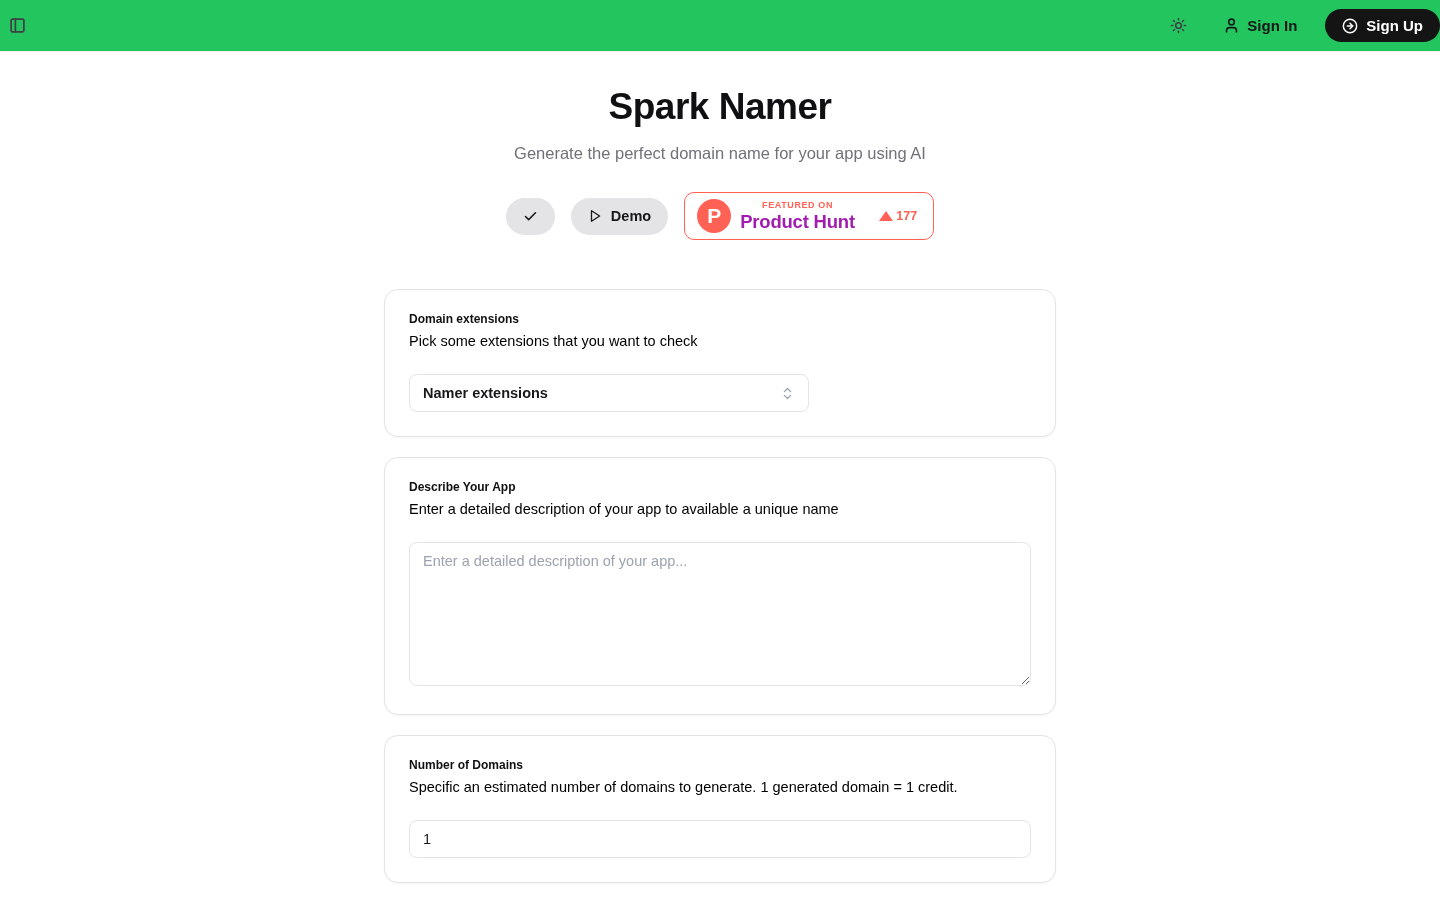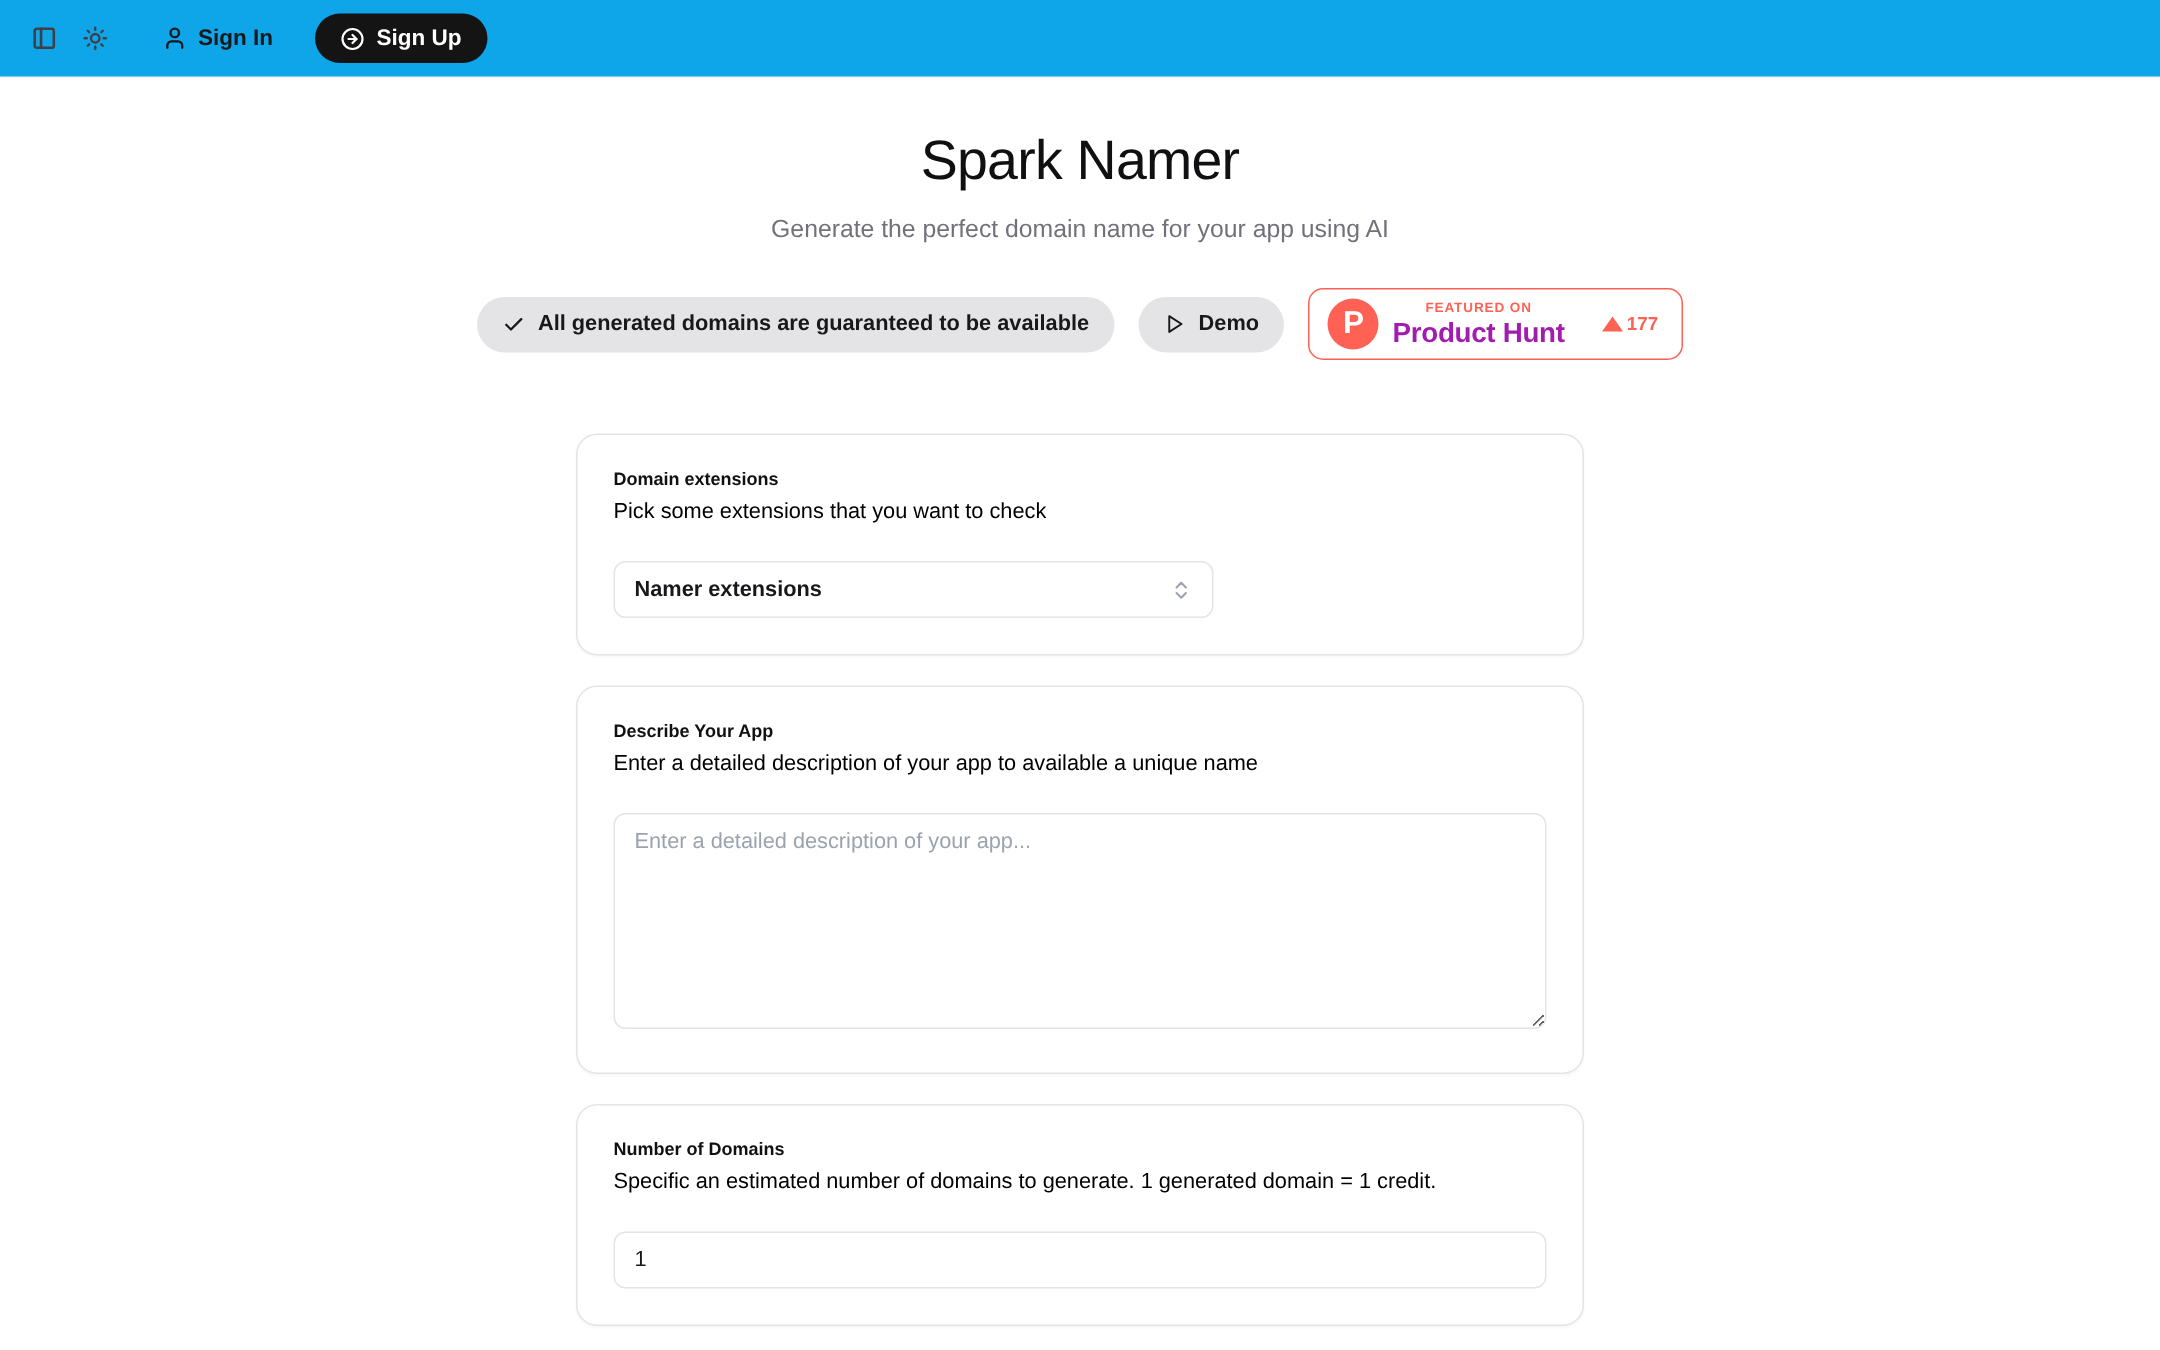--- a/index.html
+++ b/index.html
@@ -6,42 +6,42 @@
   html, body { margin: 0; padding: 0; }
   body {
     width: 1440px; height: 900px; overflow: hidden;
     background: #ffffff; color: #18181b;
     font-family: "Liberation Sans", sans-serif;
   }
   svg { display: block; }
 
   
   .topbar {
-    height: 52px; display: flex; align-items: center; justify-content: flex-start;
-    padding: 0 12px; border-bottom: 1px solid #f1f1f2; background: #0ea5e9;
+    height: 52px; display: flex; align-items: center; justify-content: space-between;
+    padding: 0 0; border-bottom: 1px solid #f1f1f2; background: #22c55e;
   }
   .icon-btn {
     width: 34px; height: 34px; display: flex; align-items: center; justify-content: center;
     background: transparent; border: none; border-radius: 6px; cursor: pointer; color: #3f3f46;
   }
   .topbar-right { display: flex; align-items: center; gap: 22px; }
   .signin {
     display: flex; align-items: center; gap: 7px; background: transparent; border: none;
     font-family: inherit; font-size: 15px; font-weight: 600; color: #18181b; cursor: pointer;
   }
   .signup {
     display: flex; align-items: center; gap: 8px; background: #141414; color: #fff;
     border: none; border-radius: 9999px; padding: 0 17px; height: 33px;
     font-family: inherit; font-size: 15px; font-weight: 600; cursor: pointer;
   }
 
   
   .hero { text-align: center; margin-top: 34px; }
   .hero h1 {
-    margin: 16px; font-size: 37px; font-weight: 400; letter-spacing: -0.5px; color: #101012;
+    margin: 16px; font-size: 37px; font-weight: 700; letter-spacing: -0.5px; color: #101012;
   }
   .hero .subtitle { margin: 13px 0 0; font-size: 16.5px; color: #71717a; }
 
   .badge-row {
     display: flex; align-items: center; justify-content: center; gap: 16px; margin-top: 29px;
   }
   .pill {
     display: inline-flex; align-items: center; gap: 9px; height: 37px; padding: 0 17px;
     background: #e4e4e7; border-radius: 9999px; border: none; font-family: inherit;
     font-size: 14.5px; font-weight: 600; color: #18181b; cursor: pointer;
@@ -158,21 +158,20 @@
   <h1>Spark Namer</h1>
   <p class="subtitle">Generate the perfect domain name for your app using AI</p>
 
   <div class="badge-row">
     <span class="pill">
       <span>
         <svg width="15" height="15" viewBox="0 0 24 24" fill="none" stroke="currentColor" stroke-width="2.4" stroke-linecap="round" stroke-linejoin="round">
           <path d="M20 6 9 17l-5-5"></path>
         </svg>
       </span>
-      <span>All generated domains are guaranteed to be available</span>
     </span>
 
     <button class="pill">
       <span>
         <svg width="14" height="14" viewBox="0 0 24 24" fill="none" stroke="currentColor" stroke-width="2.2" stroke-linecap="round" stroke-linejoin="round">
           <polygon points="6 3 20 12 6 21 6 3"></polygon>
         </svg>
       </span>
       <span>Demo</span>
     </button>

